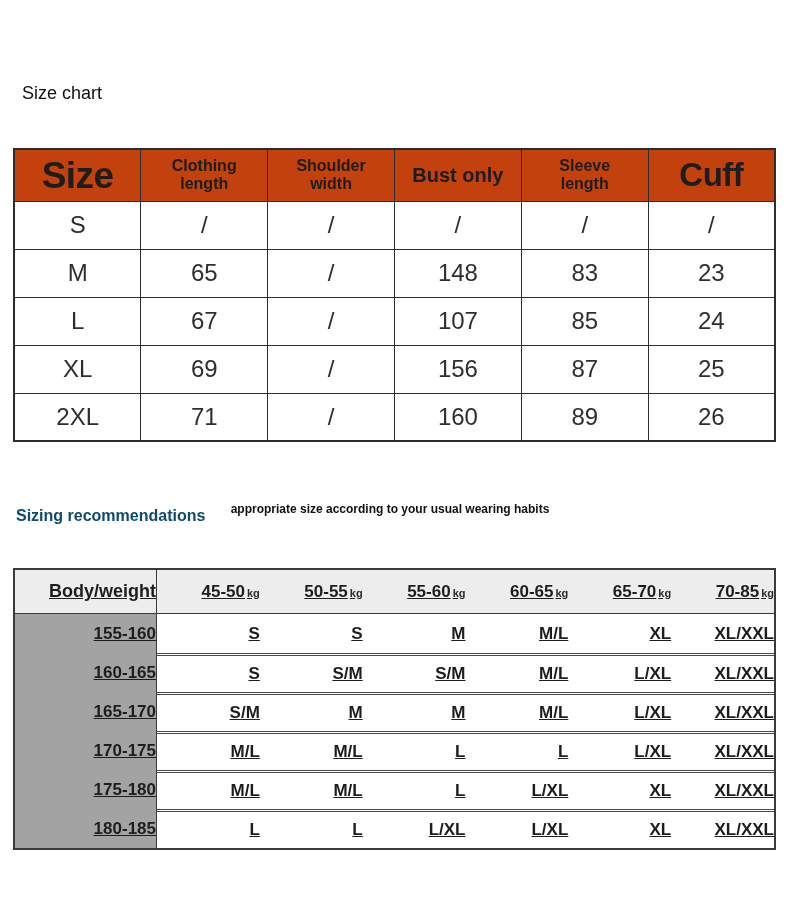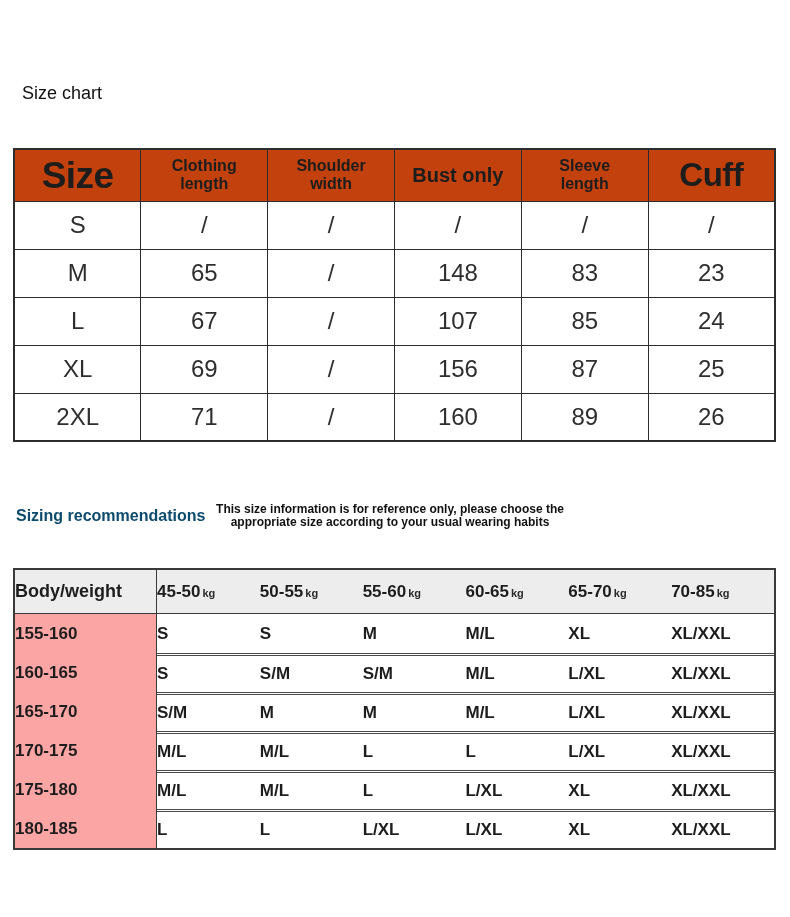--- a/index.html
+++ b/index.html
@@ -55,39 +55,40 @@
     text-align: center;
     font-size: 12px; font-weight: bold; line-height: 1.08; color: #111;
   }
 
   
   table.bw-table {
     position: absolute; left: 13px; top: 568px;
     width: 763px;
     border-collapse: separate; border-spacing: 0;
     table-layout: fixed;
-    text-align: left;
+    text-align: right;
     border: 2px solid #3a3a3a;
+    text-decoration: underline;
   }
   .bw-table th, .bw-table td { padding: 0; vertical-align: middle; }
   .bw-table thead th {
     background: #ededed;
     height: 44px;
     font-size: 17px; font-weight: bold; color: #1d1d1d;
     border-bottom: 1px solid #3a3a3a;
   }
   .bw-table thead th.corner { font-size: 18px; }
   .bw-table .corner-col { border-right: 1px solid #3a3a3a; }
   .bw-table .unit { font-size: 11px; font-weight: bold; color: #2a2a2a; margin-left: 2px; }
   .bw-table tbody td {
     height: 39px;
     font-size: 17px; font-weight: bold; color: #1d1d1d;
     background: #ffffff;
   }
-  .bw-table tbody td.height-label { background: #fca5a5; }
+  .bw-table tbody td.height-label { background: #a3a3a3; }
   .bw-table tbody tr + tr td.size-cell { border-top: 3px double #4a4a4a; }
 </style>
 </head>
 <body>
 
 <div class="page-title">Size chart</div>
 
 <table class="size-table">
   <thead>
     <tr>
@@ -138,21 +139,20 @@
       <td>/</td>
       <td>160</td>
       <td>89</td>
       <td>26</td>
     </tr>
   </tbody>
 </table>
 
 <div class="sizing-heading">Sizing recommendations</div>
 <div class="sizing-note">
-  <div>This size information is for reference only, please choose the</div>
   <div>appropriate size according to your usual wearing habits</div>
 </div>
 
 <table class="bw-table">
   <colgroup>
     <col style="width:142px">
     <col>
       <col>
       <col>
       <col>

